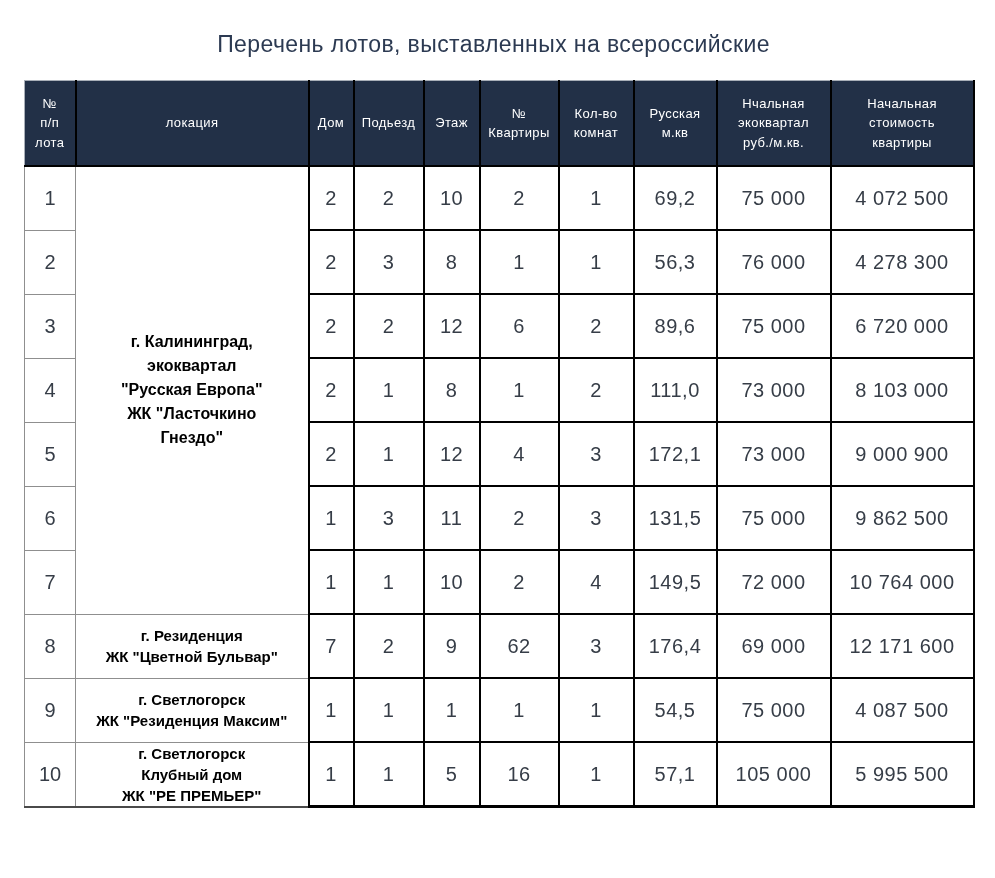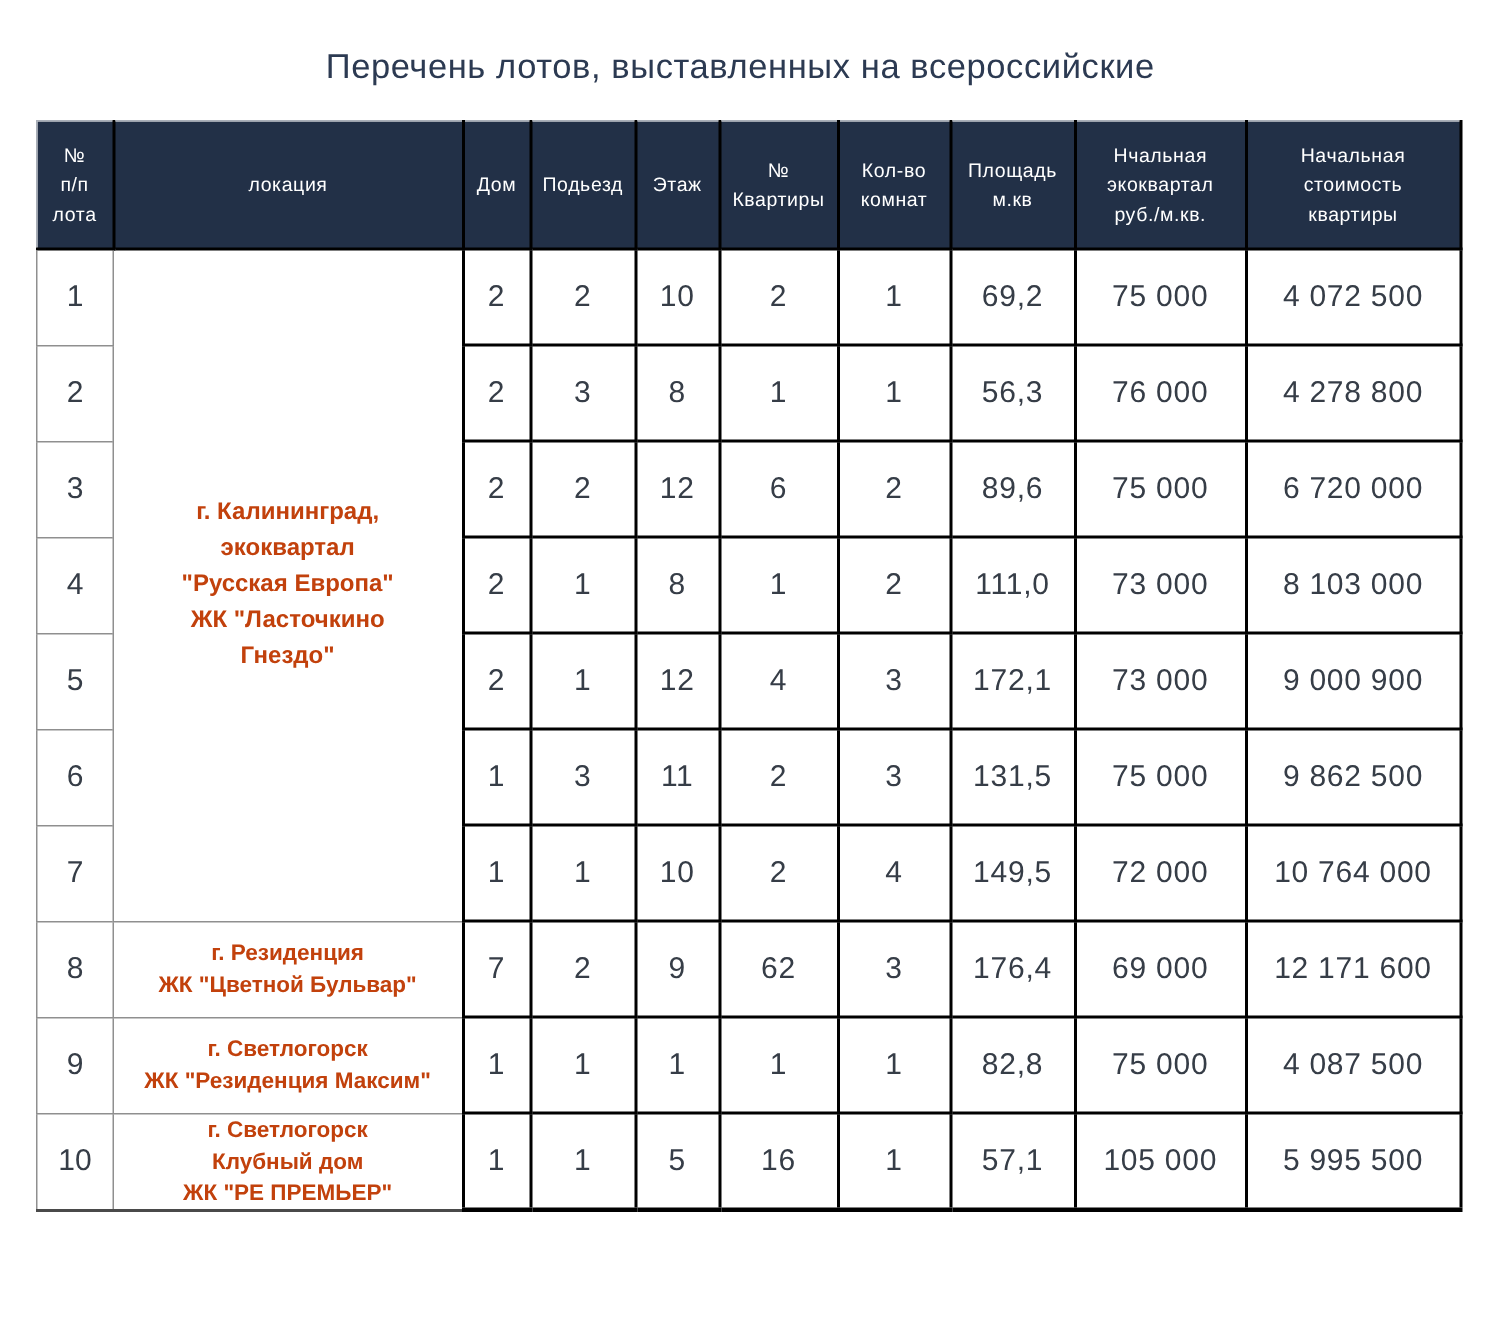--- a/index.html
+++ b/index.html
@@ -63,21 +63,21 @@
   }
   td.c-lot {
     border: 1px solid #8f8f8f;
     font-size: 20px;
     color: #363d47;
   }
   td.c-loc {
     border: 1px solid #8f8f8f;
     font-size: 15px;
     font-weight: 600;
-    color: #c2410c;
+    color: #000000;
     white-space: pre-line;
     line-height: 21px;
   }
   td.c-loc-big {
     font-size: 16px;
     line-height: 24px;
   }
   tbody tr:last-child td.c-num { border-bottom: 3px solid #000000; }
   tbody tr:last-child td.c-lot,
   tbody tr:last-child td.c-loc { border-bottom: 2px solid #4a4a4a; }
@@ -110,21 +110,21 @@
 п/п
 лота</th>
         <th>локация</th>
         <th>Дом</th>
         <th>Подьезд</th>
         <th>Этаж</th>
         <th>№
 Квартиры</th>
         <th>Кол-во
 комнат</th>
-        <th>Площадь
+        <th>Русская
 м.кв</th>
         <th>Нчальная
 экоквартал
 руб./м.кв.</th>
         <th>Начальная
 стоимость
 квартиры</th>
       </tr>
     </thead>
     <tbody>
@@ -146,21 +146,21 @@
       </tr>
       <tr>
         <td class="c-lot">2</td>
         <td class="c-num">2</td>
         <td class="c-num">3</td>
         <td class="c-num">8</td>
         <td class="c-num">1</td>
         <td class="c-num">1</td>
         <td class="c-num">56,3</td>
         <td class="c-num">76 000</td>
-        <td class="c-num">4 278 800</td>
+        <td class="c-num">4 278 300</td>
       </tr>
       <tr>
         <td class="c-lot">3</td>
         <td class="c-num">2</td>
         <td class="c-num">2</td>
         <td class="c-num">12</td>
         <td class="c-num">6</td>
         <td class="c-num">2</td>
         <td class="c-num">89,6</td>
         <td class="c-num">75 000</td>
@@ -225,21 +225,21 @@
       </tr>
       <tr>
         <td class="c-lot">9</td>
         <td class="c-loc">г. Светлогорск
 ЖК "Резиденция Максим"</td>
         <td class="c-num">1</td>
         <td class="c-num">1</td>
         <td class="c-num">1</td>
         <td class="c-num">1</td>
         <td class="c-num">1</td>
-        <td class="c-num">82,8</td>
+        <td class="c-num">54,5</td>
         <td class="c-num">75 000</td>
         <td class="c-num">4 087 500</td>
       </tr>
       <tr>
         <td class="c-lot">10</td>
         <td class="c-loc">г. Светлогорск
 Клубный дом
 ЖК "РЕ ПРЕМЬЕР"</td>
         <td class="c-num">1</td>
         <td class="c-num">1</td>

